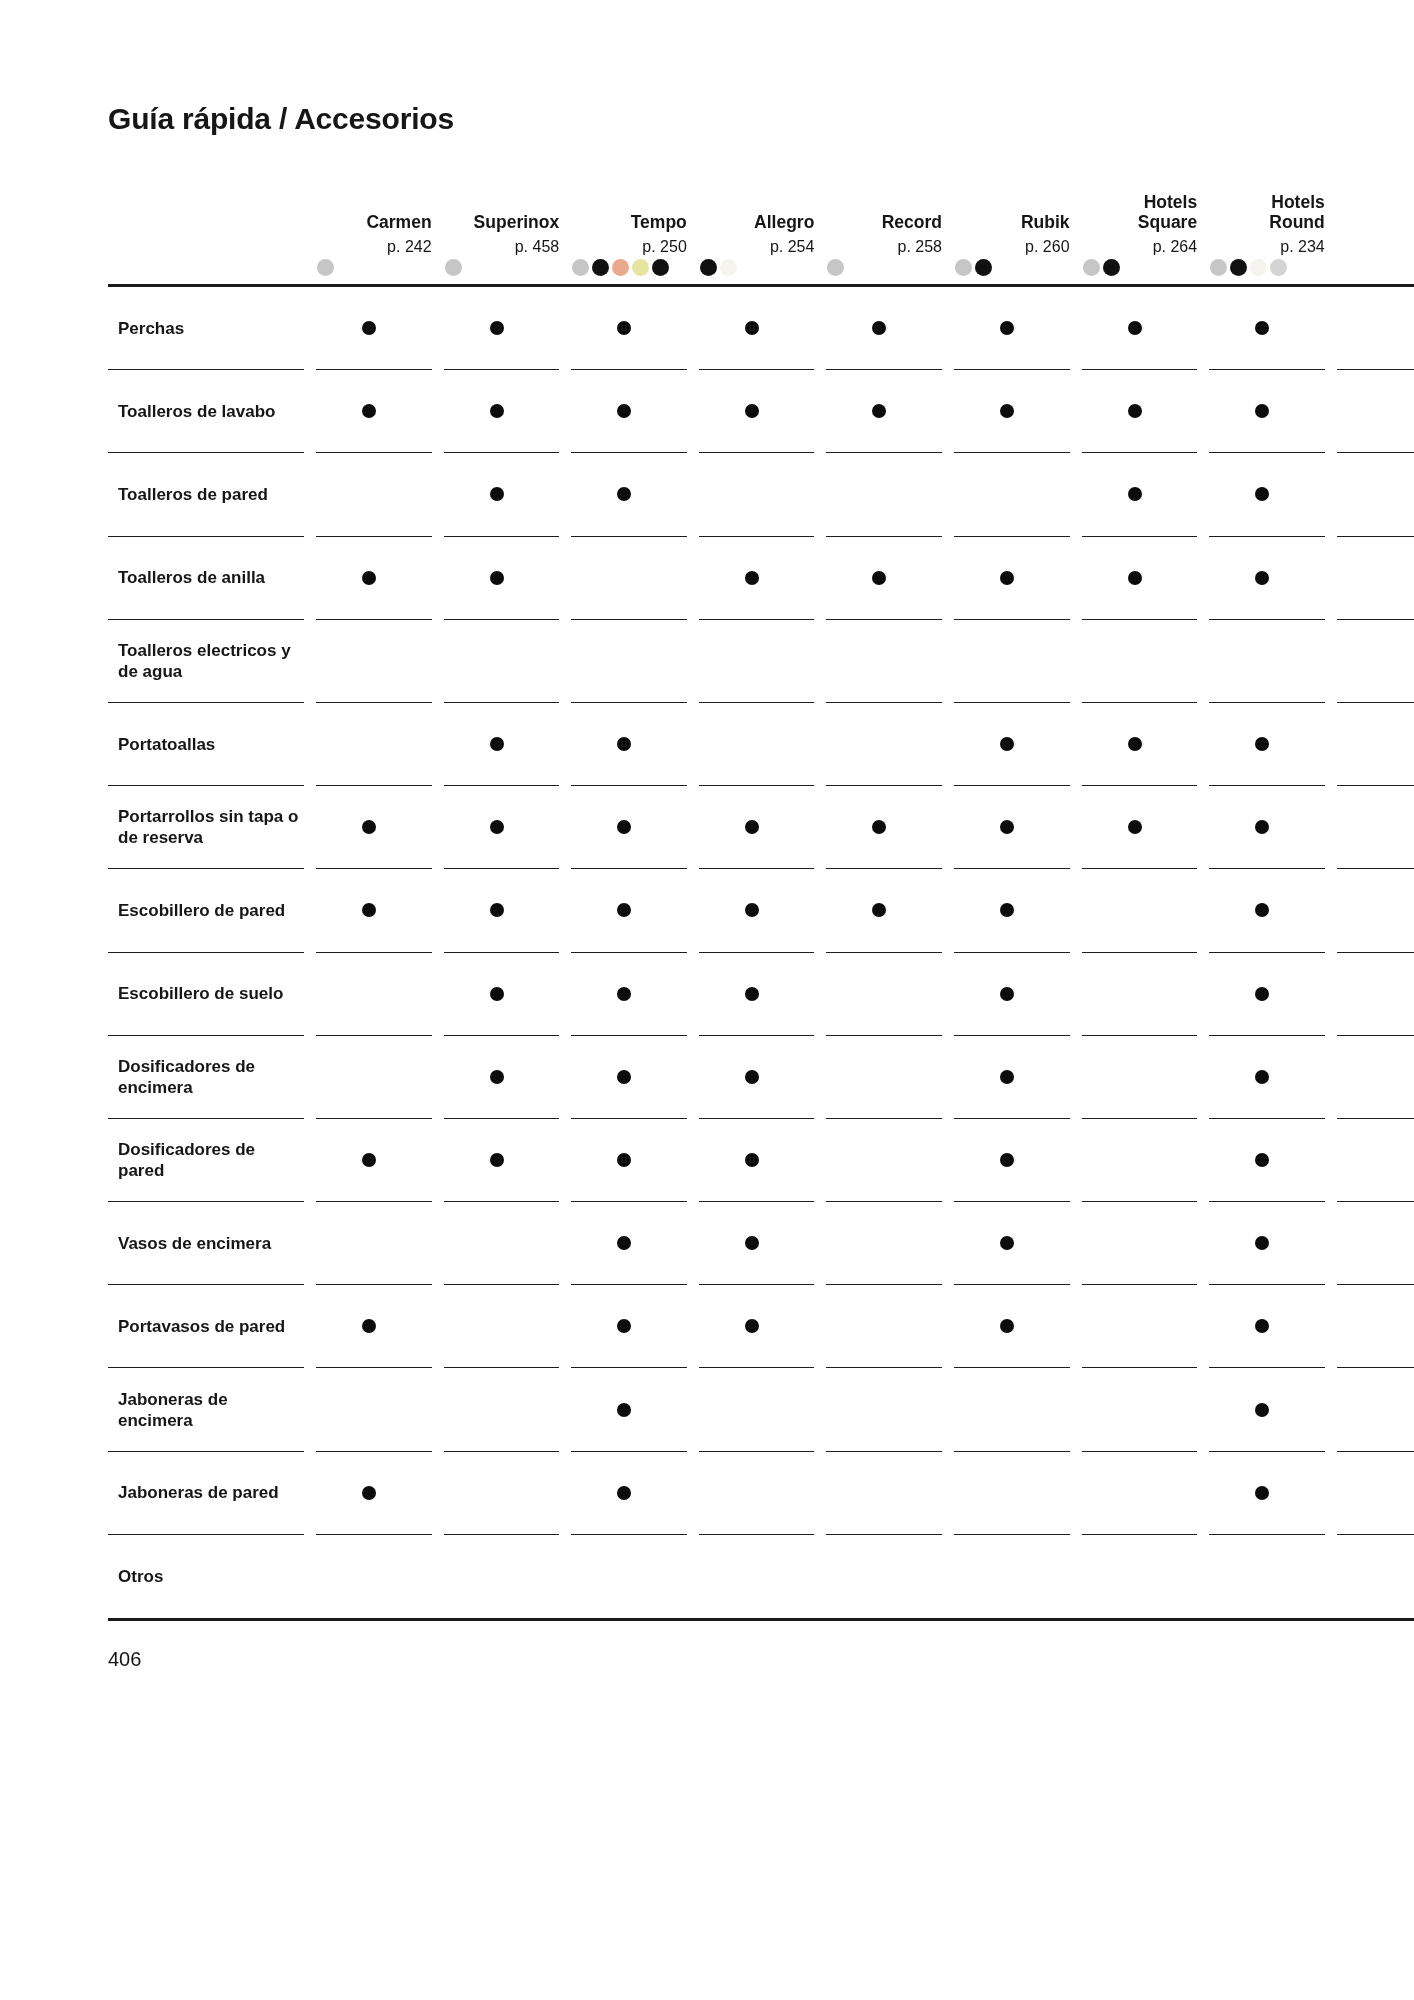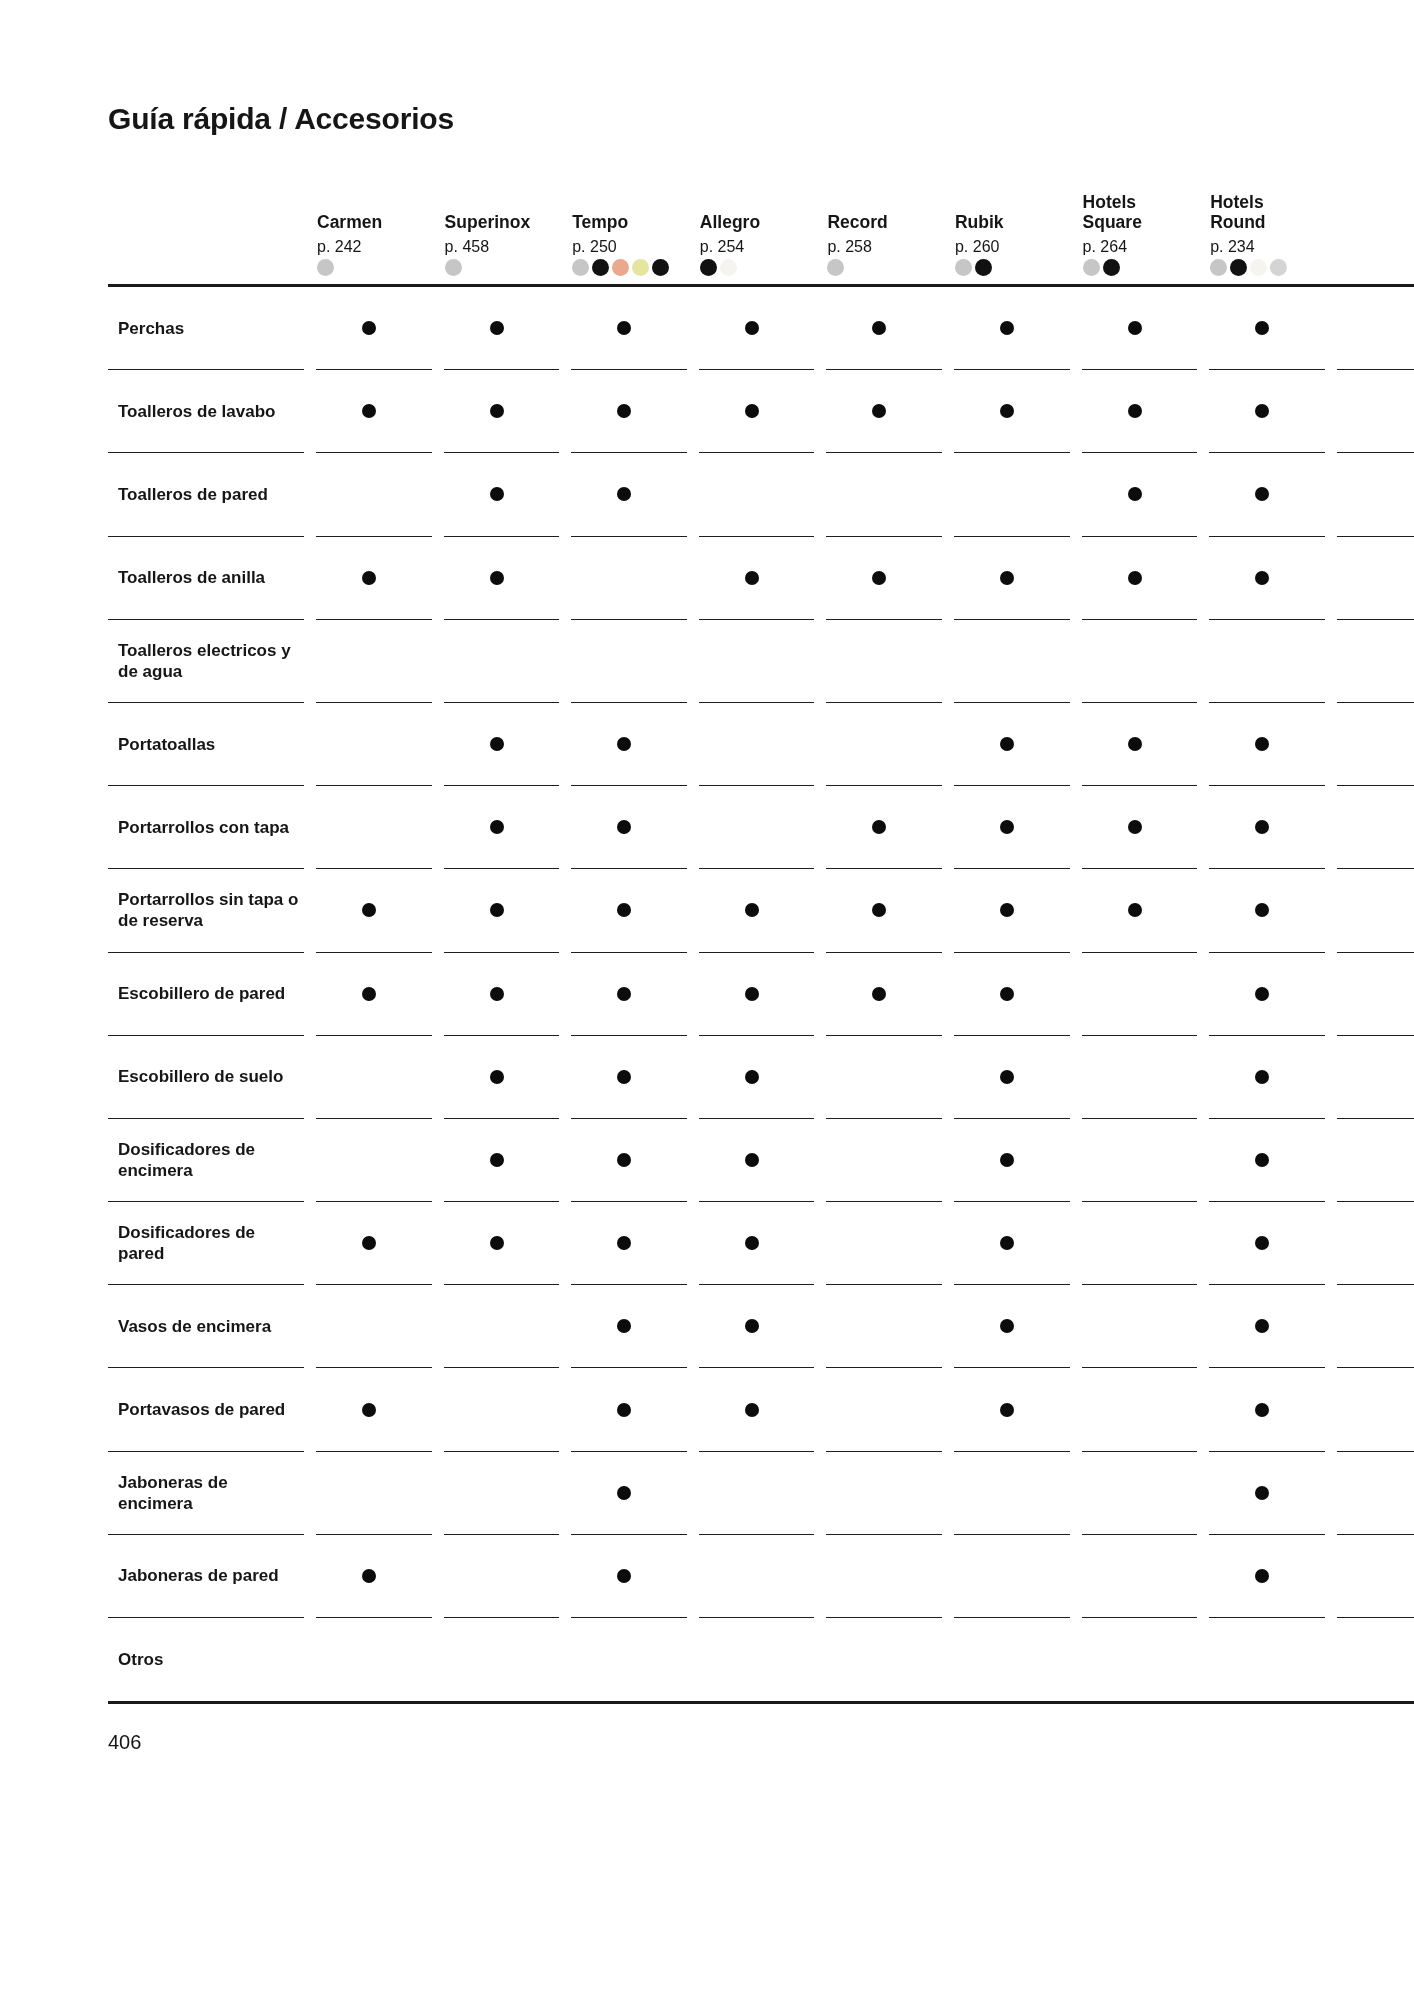--- a/index.html
+++ b/index.html
@@ -37,20 +37,21 @@
   }
   .header-grid {
     margin-top: 56px;
     align-items: end;
   }
   .hcol {
     display: flex;
     flex-direction: column;
     justify-content: flex-end;
     padding-left: 1px;
+    text-align: right;
   }
   .hname {
     font-size: 17.5px;
     line-height: 20px;
     font-weight: 700;
     white-space: pre-line;
   }
   .hpage {
     font-size: 16px;
     line-height: 19px;
@@ -323,44 +324,20 @@
         </div>
         <div class="cell dotcell">
           <span class="dot" style="background: rgb(12, 12, 12);"></span>
         </div>
         <div class="cell dotcell">
           <span class="dot" style="background: rgb(12, 12, 12);"></span>
         </div>
         <div class="cell stub"></div>
       </div>
       <div class="row grid-cols">
-        <div class="cell label">Portarrollos con tapa</div>
-        <div class="cell dotcell"></div>
-        <div class="cell dotcell">
-          <span class="dot" style="background: rgb(12, 12, 12);"></span>
-        </div>
-        <div class="cell dotcell">
-          <span class="dot" style="background: rgb(12, 12, 12);"></span>
-        </div>
-        <div class="cell dotcell"></div>
-        <div class="cell dotcell">
-          <span class="dot" style="background: rgb(12, 12, 12);"></span>
-        </div>
-        <div class="cell dotcell">
-          <span class="dot" style="background: rgb(12, 12, 12);"></span>
-        </div>
-        <div class="cell dotcell">
-          <span class="dot" style="background: rgb(12, 12, 12);"></span>
-        </div>
-        <div class="cell dotcell">
-          <span class="dot" style="background: rgb(12, 12, 12);"></span>
-        </div>
-        <div class="cell stub"></div>
-      </div>
-      <div class="row grid-cols">
         <div class="cell label">Portarrollos sin tapa o
 de reserva</div>
         <div class="cell dotcell">
           <span class="dot" style="background: rgb(12, 12, 12);"></span>
         </div>
         <div class="cell dotcell">
           <span class="dot" style="background: rgb(12, 12, 12);"></span>
         </div>
         <div class="cell dotcell">
           <span class="dot" style="background: rgb(12, 12, 12);"></span>

